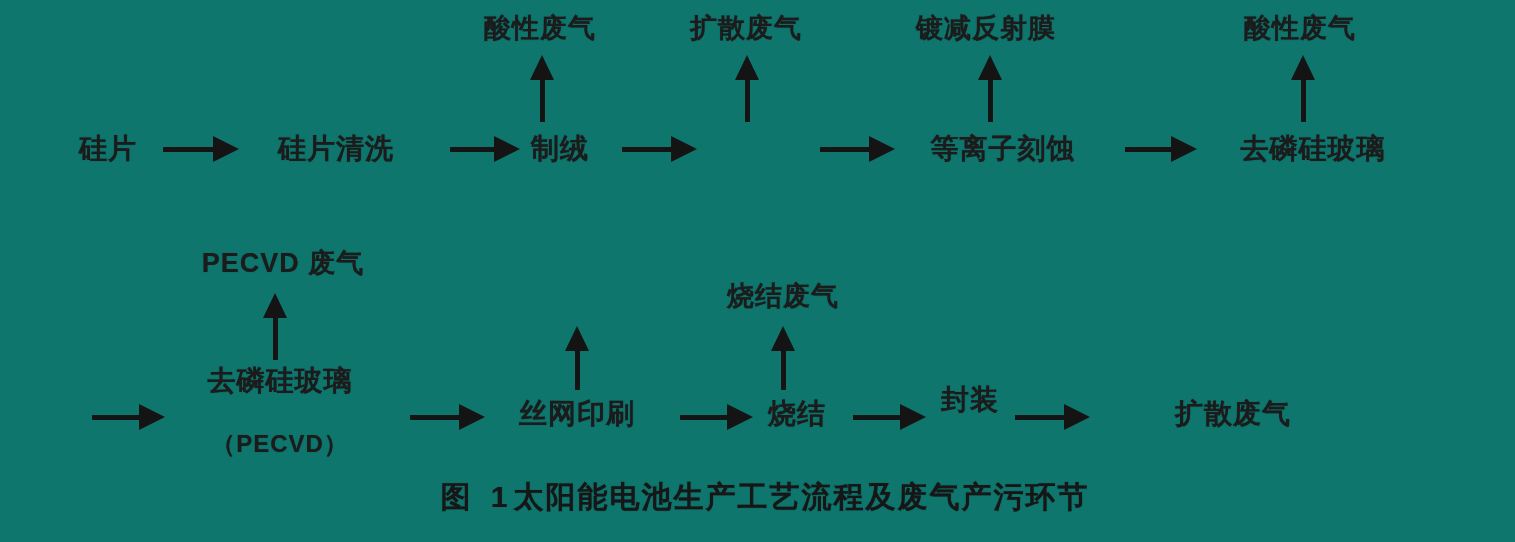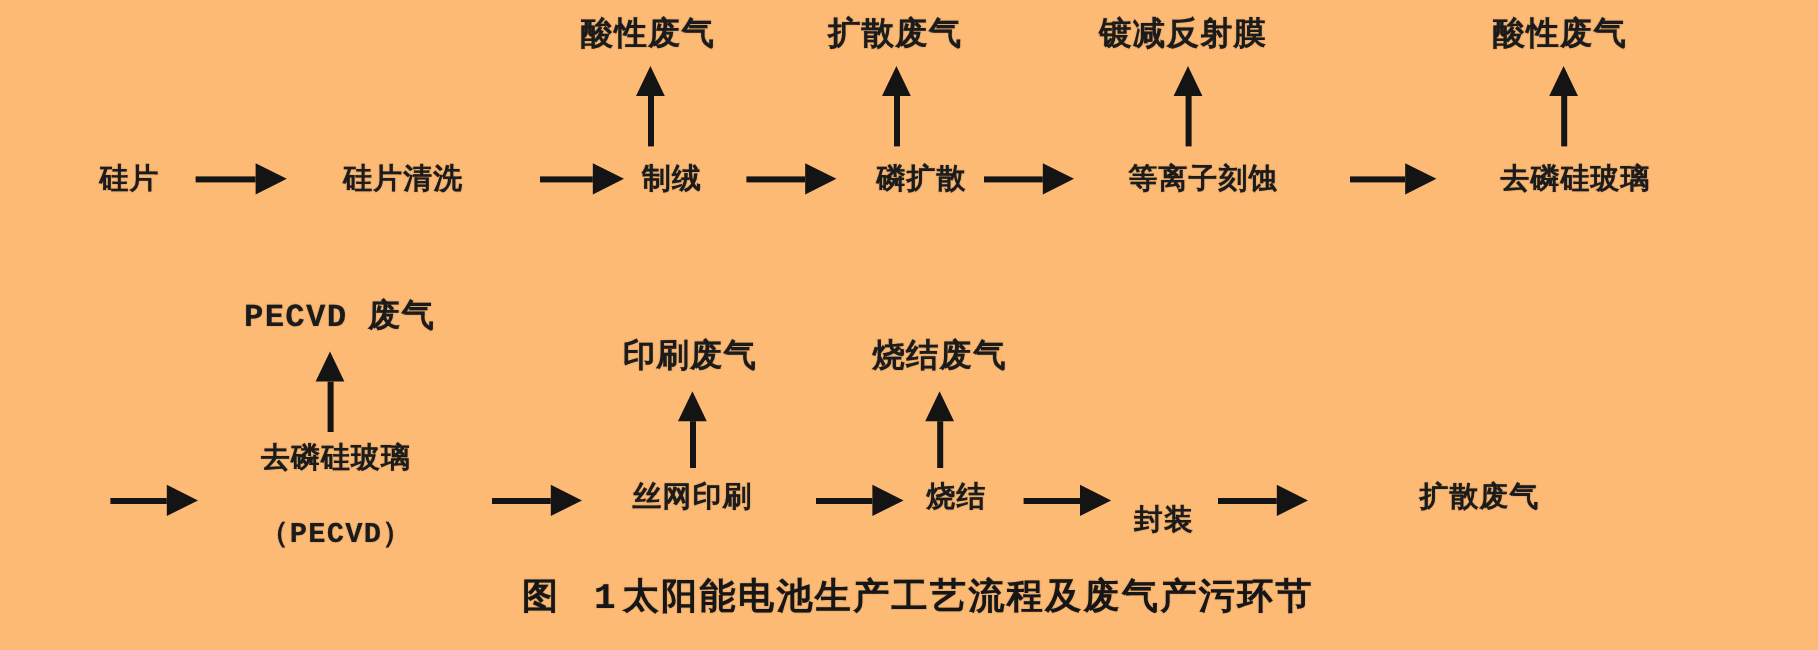--- a/index.html
+++ b/index.html
@@ -1,33 +1,33 @@
 <!DOCTYPE html>
 <html><head>
 <meta charset="utf-8">
 <style>
   html,body{margin:0;padding:0;background:#ffffff;}
   .stage{
     position:relative;
     width:1515px;height:542px;
-    background:#fdba74;
-    font-family:Liberation Mono, monospace;
+    background:#0f766e;
+    font-family:Liberation Sans, sans-serif;
     color:#1b1b1b;
     overflow:hidden;
   }
   .label{
     position:absolute;
     transform:translate(-50%,-50%);
     white-space:nowrap;
     font-weight:bold;
     color:#1b1b1b;
     text-shadow:0 0 1px rgba(20,20,20,.5);
     letter-spacing:1px;
   }
-  .step{font-size:24px;}
+  .step{font-size:28px;}
   .waste{font-size:27px;}
   .sub{font-size:24px;}
   
   .harrow{
     position:absolute;
     transform:translateY(-50%);
     display:flex;align-items:center;
     height:26px;
   }
   .harrow .shaft{flex:1;height:5px;background:#141414;}
@@ -86,21 +86,20 @@
       <i class="shaft"></i>
     </div>
   <div class="varrow" style="left:1303px;top:55px;height:67px">
       <i class="head"></i>
       <i class="shaft"></i>
     </div>
 
   <div class="label step" style="left:108px;top:149px">硅片</div>
   <div class="label step" style="left:336px;top:149px">硅片清洗</div>
   <div class="label step" style="left:560px;top:149px">制绒</div>
-  <div class="label step" style="left:768px;top:149px">磷扩散</div>
   <div class="label step" style="left:1003px;top:149px">等离子刻蚀</div>
   <div class="label step" style="left:1313px;top:149px">去磷硅玻璃</div>
 
   <div class="harrow" style="left:163px;top:149px;width:76px">
       <i class="shaft"></i>
       <i class="head"></i>
     </div>
   <div class="harrow" style="left:450px;top:149px;width:70px">
       <i class="shaft"></i>
       <i class="head"></i>
@@ -112,41 +111,40 @@
   <div class="harrow" style="left:820px;top:149px;width:75px">
       <i class="shaft"></i>
       <i class="head"></i>
     </div>
   <div class="harrow" style="left:1125px;top:149px;width:72px">
       <i class="shaft"></i>
       <i class="head"></i>
     </div>
 
   <div class="label waste" style="left:283px;top:263px">PECVD 废气</div>
-  <div class="label waste" style="left:575px;top:296px">印刷废气</div>
   <div class="label waste" style="left:783px;top:296px">烧结废气</div>
 
   <div class="varrow" style="left:275px;top:293px;height:67px">
       <i class="head"></i>
       <i class="shaft"></i>
     </div>
   <div class="varrow" style="left:577px;top:326px;height:64px">
       <i class="head"></i>
       <i class="shaft"></i>
     </div>
   <div class="varrow" style="left:783px;top:326px;height:64px">
       <i class="head"></i>
       <i class="shaft"></i>
     </div>
 
   <div class="label step" style="left:280px;top:381px">去磷硅玻璃</div>
   <div class="label sub" style="left:280px;top:444px">（PECVD）</div>
   <div class="label step" style="left:577px;top:414px">丝网印刷</div>
   <div class="label step" style="left:797px;top:414px">烧结</div>
-  <div class="label step" style="left:970px;top:433px">封装</div>
+  <div class="label step" style="left:970px;top:400px">封装</div>
   <div class="label step" style="left:1233px;top:414px">扩散废气</div>
 
   <div class="harrow" style="left:92px;top:417px;width:73px">
       <i class="shaft"></i>
       <i class="head"></i>
     </div>
   <div class="harrow" style="left:410px;top:417px;width:75px">
       <i class="shaft"></i>
       <i class="head"></i>
     </div>

